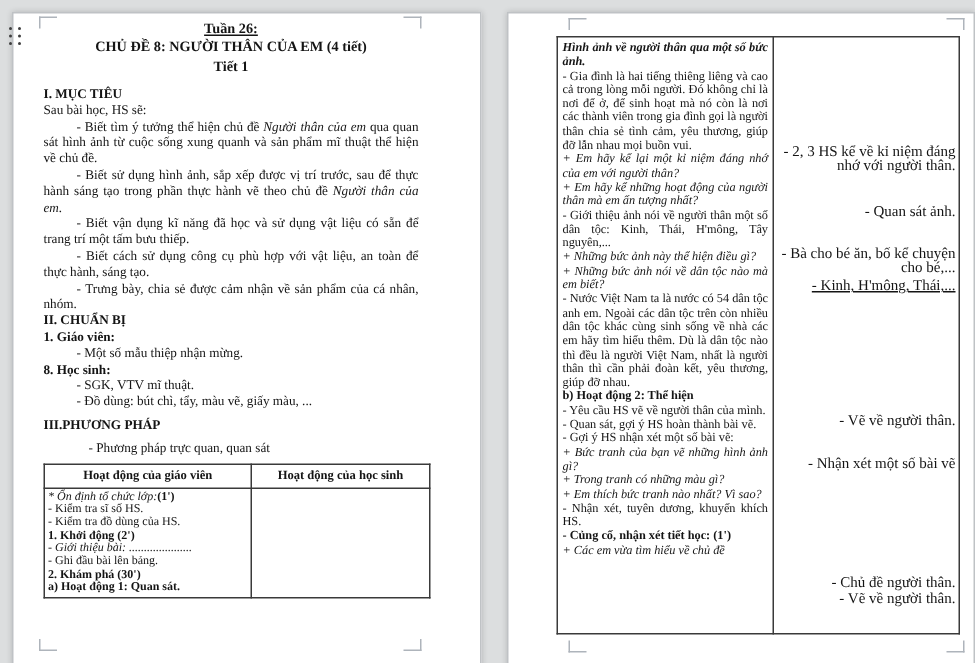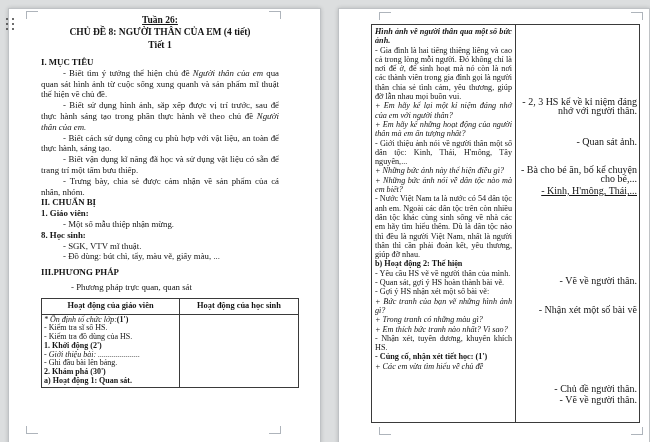--- a/index.html
+++ b/index.html
@@ -25,21 +25,21 @@
   .handle i{background:#3e3e3e;border-radius:50%;}
 
   
   .mk{position:absolute;width:11px;height:7px;}
   .mk.tl{border-top:1px solid #aeb4bb;border-left:1px solid #aeb4bb;}
   .mk.tr{border-top:1px solid #aeb4bb;border-right:1px solid #aeb4bb;}
   .mk.bl{border-bottom:1px solid #aeb4bb;border-left:1px solid #aeb4bb;}
   .mk.br{border-bottom:1px solid #aeb4bb;border-right:1px solid #aeb4bb;}
 
   
-  .p1-content{padding:5px 41px 0 32px;}
+  .p1-content{padding:5px 41px 0 20px;}
   .t-week{font-size:9.5px;line-height:12px;font-weight:bold;text-decoration:underline;text-align:center;}
   .t-main{font-size:9.5px;line-height:13px;font-weight:bold;text-align:center;}
   .t-sub{font-size:9.5px;line-height:12px;font-weight:bold;text-align:center;margin-bottom:6px;}
   .p1-content p{margin:0;font-size:8.8px;line-height:10.8px;text-align:justify;}
   .p1-content p.h{font-weight:bold;text-align:left;}
   .ind{text-indent:22px;}
   .sp-top{margin-top:5px !important;}
   .pp-item{text-indent:30px;margin:4px 0 5px 0 !important;text-align:left !important;}
 
   table.t1{border-collapse:collapse;width:251px;margin-top:3px;table-layout:fixed;border-radius:14px;}
@@ -89,24 +89,25 @@
     <div class="mk tr" style="left:260px;top:2px;"></div>
     <div class="mk bl" style="left:17px;top:417px;"></div>
     <div class="mk br" style="left:260px;top:417px;"></div>
 
     <div class="p1-content">
       <div class="t-week">Tuần 26:</div>
       <div class="t-main">CHỦ ĐỀ 8: NGƯỜI THÂN CỦA EM (4 tiết)</div>
       <div class="t-sub">Tiết 1</div>
 
       <p class="h">I. MỤC TIÊU</p>
+      <p>Sau bài học, HS sẽ:</p>
       <p class="ind"><span>- Biết tìm ý tưởng thể hiện chủ đề </span><span class="it">Người thân của em</span><span> qua quan sát hình ảnh từ cuộc sống xung quanh và sản phẩm mĩ thuật thể hiện về chủ đề.</span></p>
       <p class="ind"><span>- Biết sử dụng hình ảnh, sắp xếp được vị trí trước, sau để thực hành sáng tạo trong phần thực hành vẽ theo chủ đề </span><span class="it">Người thân của em.</span><span></span></p>
+      <p class="ind"><span>- Biết vận dụng kĩ năng đã học và sử dụng vật liệu có sẵn để trang trí một tấm bưu thiếp.</span></p>
       <p class="ind"><span>- Biết cách sử dụng công cụ phù hợp với vật liệu, an toàn để thực hành, sáng tạo.</span></p>
-      <p class="ind"><span>- Biết vận dụng kĩ năng đã học và sử dụng vật liệu có sẵn để trang trí một tấm bưu thiếp.</span></p>
       <p class="ind"><span>- Trưng bày, chia sẻ được cảm nhận về sản phẩm của cá nhân, nhóm.</span></p>
 
       <p class="h">II. CHUẨN BỊ</p>
       <p class="h">1. Giáo viên:</p>
       <p class="ind">- Một số mẫu thiệp nhận mừng.</p>
       <p class="h">8. Học sinh:</p>
       <p class="ind">- SGK, VTV mĩ thuật.</p>
       <p class="ind">- Đồ dùng: bút chì, tẩy, màu vẽ, giấy màu, ...</p>
 
       <p class="h sp-top">III.PHƯƠNG PHÁP</p>

